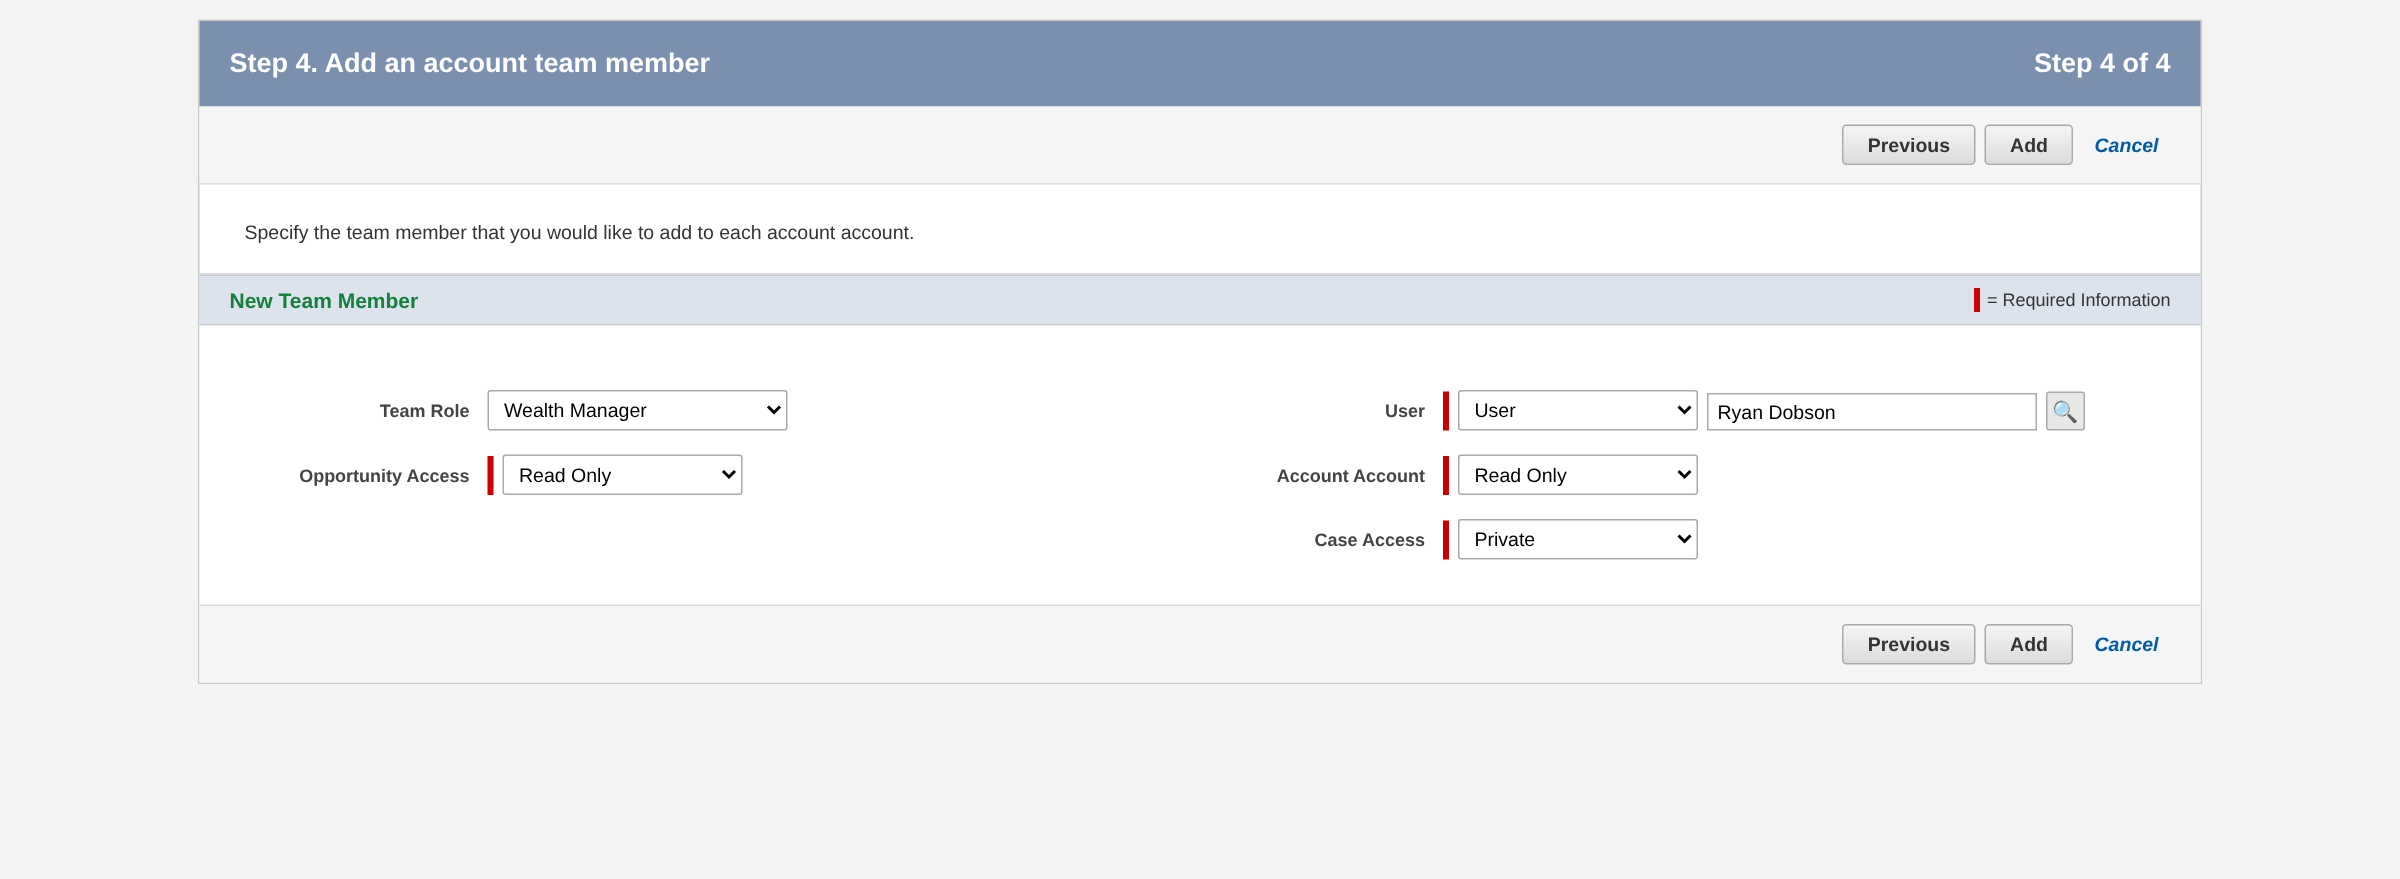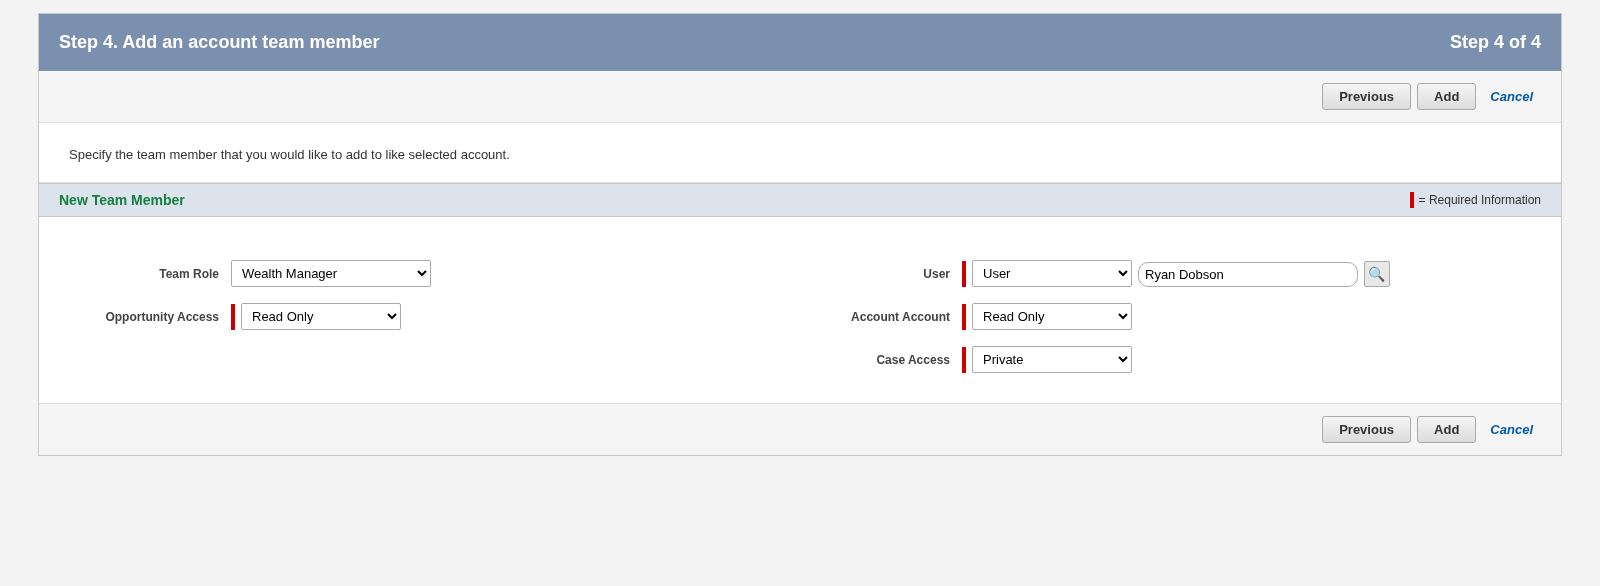--- a/index.html
+++ b/index.html
@@ -5,21 +5,21 @@
     * { box-sizing: border-box; margin: 0; padding: 0; }
     body {
       font-family: Arial, sans-serif;
       font-size: 13px;
       background: #f3f3f3;
       width: 1600px;
       min-height: 586px;
     }
 
     .wizard-container {
-      width: 1524px;
+      width: 1336px;
       margin: 13px auto;
       border: 1px solid #c8c8c8;
       background: #fff;
     }
 
     .wizard-header {
       background: #7b8faf;
       color: #fff;
       font-size: 18px;
       font-weight: bold;
@@ -161,21 +161,21 @@
     }
 
     select.form-select-wide {
       min-width: 200px;
     }
 
     input.form-input {
       padding: 4px 6px;
       font-size: 13px;
       border: 1px solid #aaa;
-      border-radius: 10px;
+      border-radius: 0;
       min-width: 220px;
     }
 
     .lookup-btn {
       width: 26px;
       height: 26px;
       border: 1px solid #aaa;
       background: #e8e8e8;
       cursor: pointer;
       display: flex;
@@ -205,21 +205,21 @@
     <span>Step 4 of 4</span>
   </div>
 
   <div class="toolbar">
     <button class="btn">Previous</button>
     <button class="btn">Add</button>
     <a class="btn-link">Cancel</a>
   </div>
 
   <div class="description-section">
-    <p>Specify the team member that you would like to add to like selected account.</p>
+    <p>Specify the team member that you would like to add to each account account.</p>
   </div>
 
   <div class="section-header">
     <span class="section-header-title">New Team Member</span>
     <div class="required-legend">
       <span class="required-bar"></span>
       <span>= Required Information</span>
     </div>
   </div>
 

